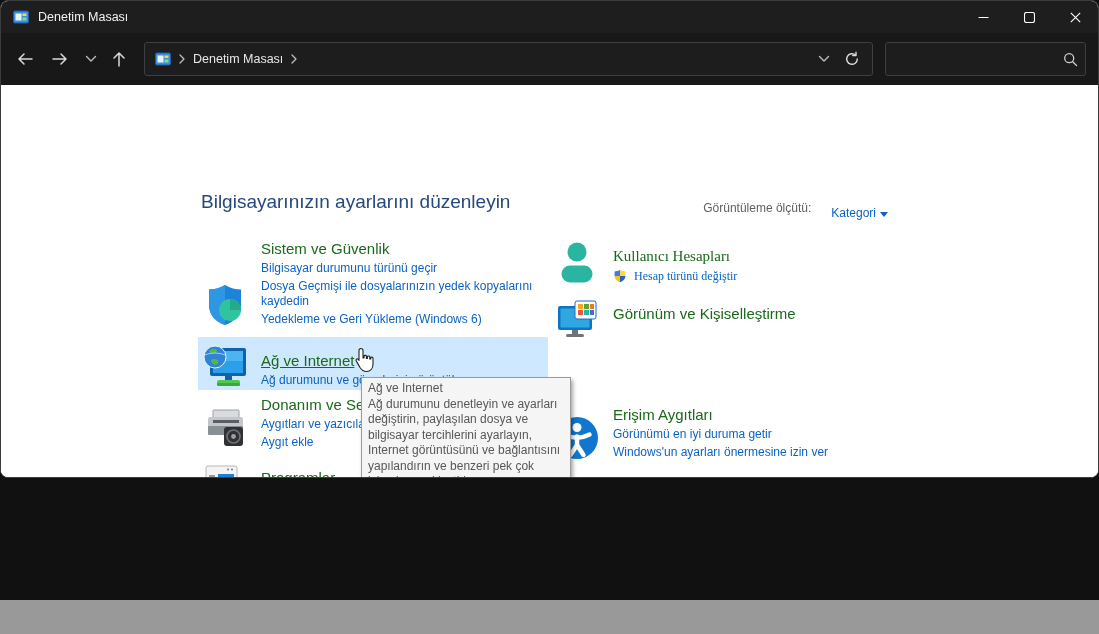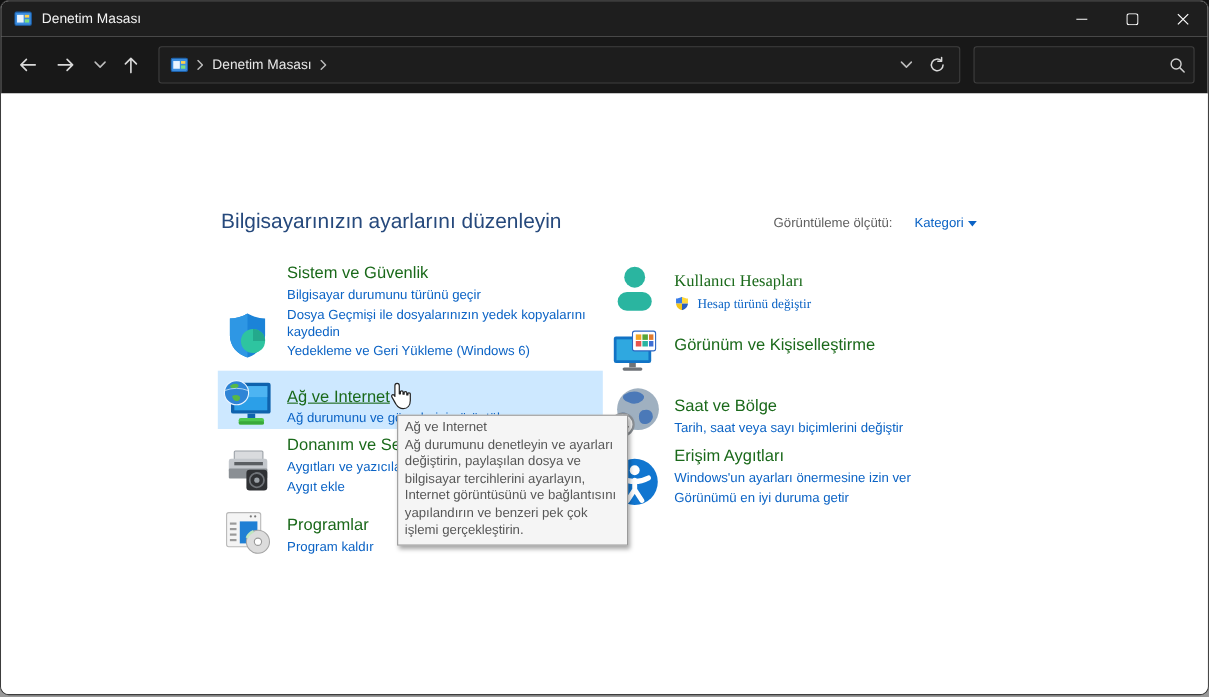--- a/index.html
+++ b/index.html
@@ -1,19 +1,19 @@
 <!DOCTYPE html>
 <html><head>
 <meta charset="utf-8">
 <style>
   * { margin:0; padding:0; box-sizing:border-box; }
   html,body { width:1099px; height:634px; overflow:hidden;
     font-family:"Liberation Sans", sans-serif;
     background:linear-gradient(180deg,#111 0,#111 600px,#999 600px); }
-  .window { position:absolute; left:0; top:0; width:1099px; height:632px;
+  .window { position:absolute; left:0; top:0; width:1099px; height:478px;
     border:1px solid #3c3c3c; border-radius:8px; overflow:hidden; background:#fff; }
 
   
   .titlebar { height:32px; background:#1e1e1e; display:flex; align-items:center; }
   .titlebar .app-icon { margin-left:12px; width:16px; height:16px; display:inline-flex; }
   .titlebar .title { color:#f2f2f2; font-size:12.5px; margin-left:9px; flex:1; }
   .win-btn { width:46px; height:32px; display:flex; align-items:center; justify-content:center; }
 
   
   .navbar { position:relative; height:52px; background:#181818; }
@@ -33,21 +33,21 @@
   .searchbox input { flex:1; background:transparent; border:none; outline:none;
     color:#e8e8e8; font-size:12.5px; padding:0 8px; font-family:"Liberation Sans",sans-serif; }
   .searchbox .search-glyph { margin-right:10px; display:inline-flex; }
 
   
   .content { position:relative; height:546px; background:#fff; }
   .page-heading { position:absolute; left:200px; top:106px; font-size:19px;
     color:#26497c; }
   .viewby { position:absolute; right:210px; top:110px; font-size:12px; color:#5f5f5f;
     display:flex; align-items:center; gap:20px;text-align:right; }
-  .viewby .vb-value { color:#0b63c5; display:flex; align-items:center; gap:4px; }
+  .viewby .vb-value { color:#0b63c5; display:flex; align-items:center; gap:4px;margin-top:11px; }
   .vb-caret { width:0; height:0; border-left:4.5px solid transparent;
     border-right:4.5px solid transparent; border-top:5px solid #0b63c5; margin-top:2px; }
 
   .cat { position:absolute; display:flex; align-items:flex-end; width:350px; }
   .cat-icon { width:48px; height:48px; flex:0 0 48px; display:inline-flex; }
   .cat-icon-sm { width:16px; height:16px; display:inline-flex; margin-right:5px;
     vertical-align:-3px; }
   .cat-text { margin-left:12px; width:290px; display:flex; flex-direction:column; }
   .cat-title { font-size:15px; color:#1a691a; text-decoration:none; line-height:19px;
     margin-bottom:3px; cursor:pointer; }
@@ -305,50 +305,34 @@
           <rect x="25" y="13" width="5" height="5" fill="#e8554d"></rect>
           <rect x="31" y="13" width="5" height="5" fill="#2ab5a0"></rect>
           <rect x="37" y="13" width="4" height="5" fill="#3f6fd4"></rect>
         </svg>
       </span>
       <div class="cat-text">
         <a class="cat-title">Görünüm ve Kişiselleştirme</a>
       </div>
     </div>
 
-    <div class="cat cat-r3">
-      <span class="cat-icon">
-        <svg viewBox="0 0 48 48">
-          <circle cx="27" cy="21" r="19" fill="#9fb0c0"></circle>
-          <path fill="#4b79b8" d="M14 8 q8 -5 15 -2 q6 3 2 7 q-6 5 -12 2 q-8 -3 -5 -7 Z"></path>
-          <path fill="#4b79b8" d="M31 22 q7 -2 9 3 q2 6 -4 9 q-7 2 -8 -4 q-1 -6 3 -8 Z"></path>
-          <path fill="#4b79b8" d="M13 24 q5 0 5 5 q0 5 -5 4 q-5 -2 -5 -5 q0 -3 5 -4 Z"></path>
-          <circle cx="13" cy="35" r="10" fill="#f4f4f4" stroke="#8a8f94" stroke-width="2"></circle>
-          <path d="M13 29.5 L13 35 L17.5 37" fill="none" stroke="#333" stroke-width="2" stroke-linecap="round"></path>
-        </svg>
-      </span>
-      <div class="cat-text">
-        <a class="cat-title">Saat ve Bölge</a>
-        <a class="cat-link">Tarih, saat veya sayı biçimlerini değiştir</a>
-      </div>
-    </div>
 
     <div class="cat cat-r4">
       <span class="cat-icon">
         <svg viewBox="0 0 48 48">
           <circle cx="24" cy="24" r="21" fill="#1176d0"></circle>
           <circle cx="24" cy="13.5" r="4.5" fill="#fff"></circle>
           <path d="M11.5 20.5 Q24 27 36.5 20.5" fill="none" stroke="#fff" stroke-width="4.5" stroke-linecap="round"></path>
           <path d="M24 22.5 L24 31 M24 31 L17.5 41 M24 31 L30.5 41" fill="none" stroke="#fff" stroke-width="4.5" stroke-linecap="round" stroke-linejoin="round"></path>
         </svg>
       </span>
       <div class="cat-text">
         <a class="cat-title">Erişim Aygıtları</a>
+        <a class="cat-link">Görünümü en iyi duruma getir</a>
         <a class="cat-link">Windows'un ayarları önermesine izin ver</a>
-        <a class="cat-link">Görünümü en iyi duruma getir</a>
       </div>
     </div>
 
     <div class="tooltip">
       <div>Ağ ve Internet</div>
       <div>Ağ durumunu denetleyin ve ayarları değiştirin, paylaşılan dosya ve bilgisayar tercihlerini ayarlayın, Internet görüntüsünü ve bağlantısını yapılandırın ve benzeri pek çok işlemi gerçekleştirin.</div>
     </div>
 
     <div class="cursor">
       <svg width="25" height="27" viewBox="0 0 25 27">

